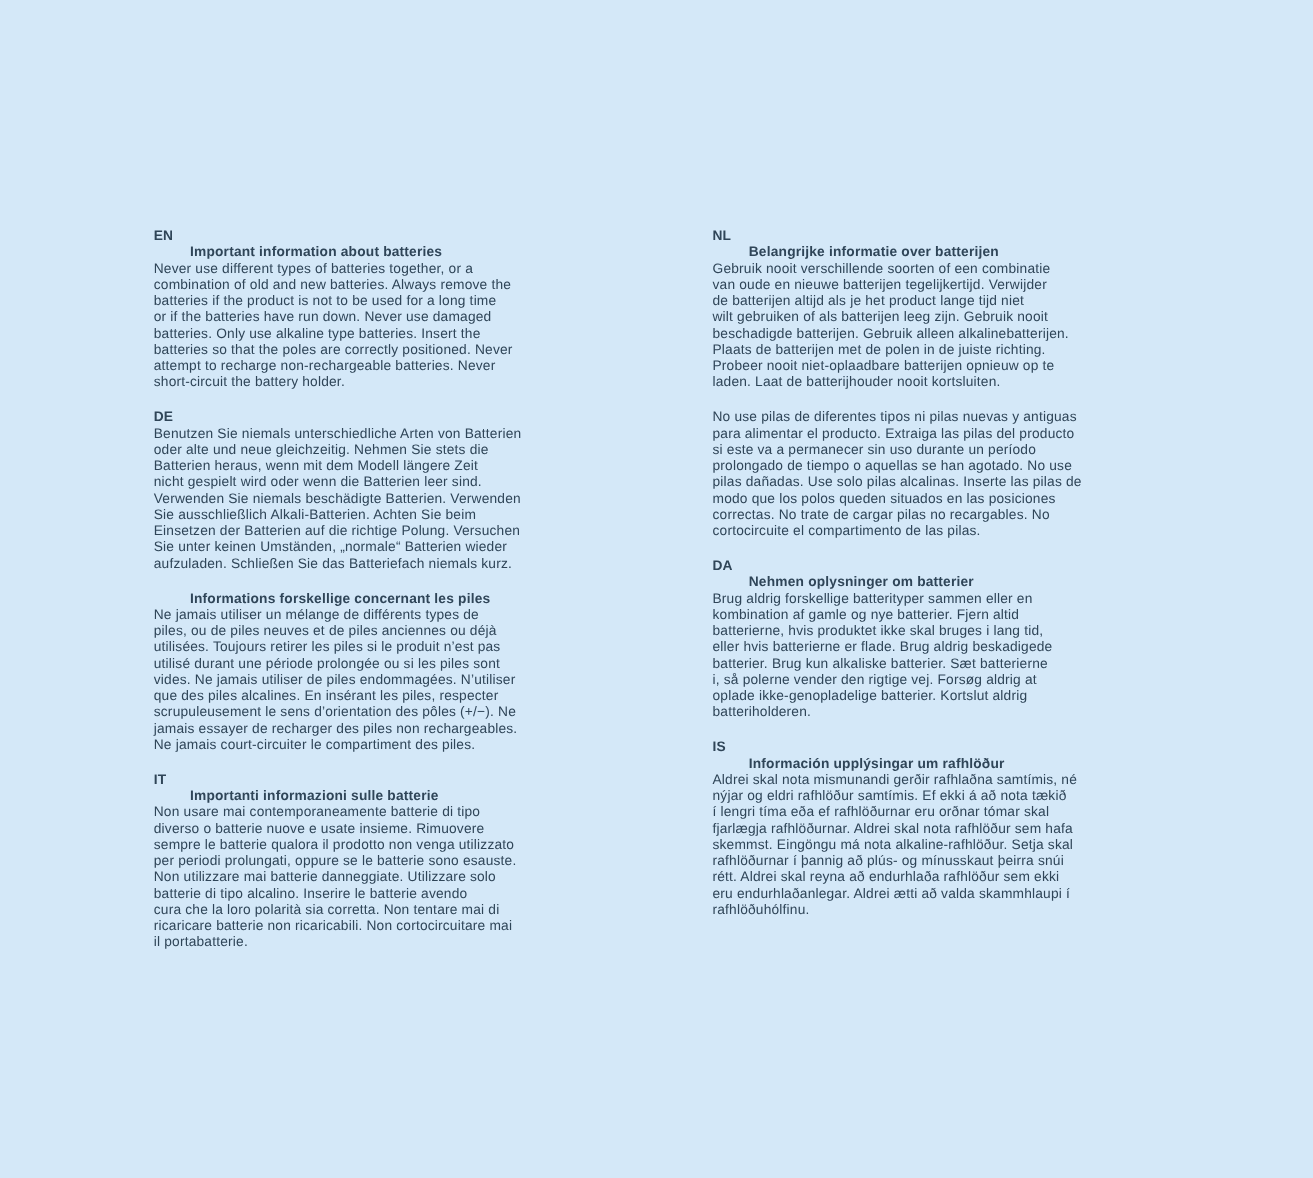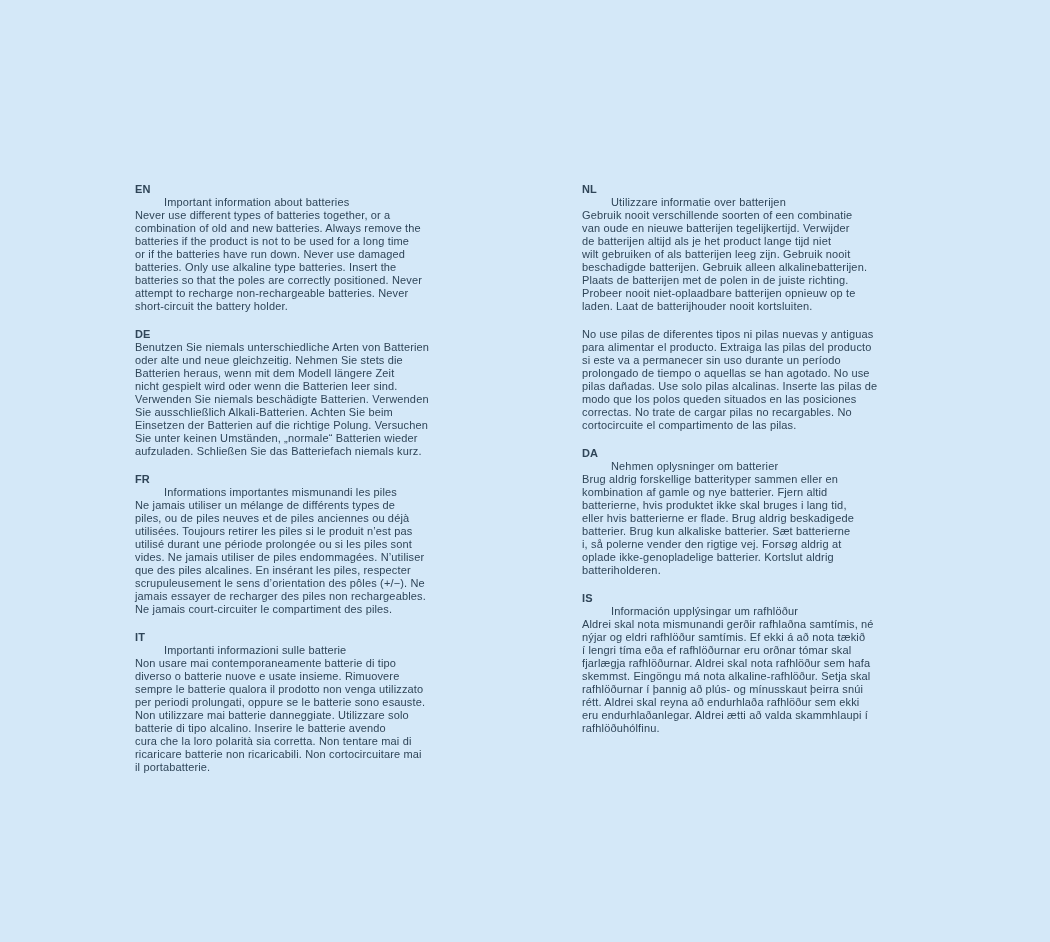--- a/index.html
+++ b/index.html
@@ -12,35 +12,34 @@
     background: #d4e8f8;
     font-family: "Liberation Sans", sans-serif;
     color: #2f4558;
     position: relative;
     overflow: hidden;
   }
   .column {
     position: absolute;
     top: 183px;
     width: 445px;
-    margin-left: 12px;
   }
   .column-left  { left: 123px; }
   .column-right { left: 570px; }
   .section {
     margin-bottom: 15px;
     font-size: 11px;
     line-height: 13px;
     letter-spacing: 0.15px;
   }
   .lang-code {
     font-weight: bold;
   }
   .section-title {
-    font-weight: normal;
+    font-weight: bold;
     padding-left: 29px;
   }
   .section-body {
     white-space: pre-line;
   }
 </style>
 </head>
 <body>
 
 <div class="column column-left">
@@ -62,22 +61,21 @@
 oder alte und neue gleichzeitig. Nehmen Sie stets die
 Batterien heraus, wenn mit dem Modell längere Zeit
 nicht gespielt wird oder wenn die Batterien leer sind.
 Verwenden Sie niemals beschädigte Batterien. Verwenden
 Sie ausschließlich Alkali-Batterien. Achten Sie beim
 Einsetzen der Batterien auf die richtige Polung. Versuchen
 Sie unter keinen Umständen, „normale“ Batterien wieder
 aufzuladen. Schließen Sie das Batteriefach niemals kurz.</div>
   </div>
   <div class="section">
-    <div class="lang-code">FR</div>
-    <div class="section-title">Informations importantes mismunandi les piles</div>
+    <div class="section-title">Informations forskellige concernant les piles</div>
     <div class="section-body">Ne jamais utiliser un mélange de différents types de
 piles, ou de piles neuves et de piles anciennes ou déjà
 utilisées. Toujours retirer les piles si le produit n’est pas
 utilisé durant une période prolongée ou si les piles sont
 vides. Ne jamais utiliser de piles endommagées. N’utiliser
 que des piles alcalines. En insérant les piles, respecter
 scrupuleusement le sens d’orientation des pôles (+/−). Ne
 jamais essayer de recharger des piles non rechargeables.
 Ne jamais court-circuiter le compartiment des piles.</div>
   </div>
@@ -92,21 +90,21 @@
 batterie di tipo alcalino. Inserire le batterie avendo
 cura che la loro polarità sia corretta. Non tentare mai di
 ricaricare batterie non ricaricabili. Non cortocircuitare mai
 il portabatterie.</div>
   </div>
 </div>
 
 <div class="column column-right">
   <div class="section">
     <div class="lang-code">NL</div>
-    <div class="section-title">Utilizzare informatie over batterijen</div>
+    <div class="section-title">Belangrijke informatie over batterijen</div>
     <div class="section-body">Gebruik nooit verschillende soorten of een combinatie
 van oude en nieuwe batterijen tegelijkertijd. Verwijder
 de batterijen altijd als je het product lange tijd niet
 wilt gebruiken of als batterijen leeg zijn. Gebruik nooit
 beschadigde batterijen. Gebruik alleen alkalinebatterijen.
 Plaats de batterijen met de polen in de juiste richting.
 Probeer nooit niet-oplaadbare batterijen opnieuw op te
 laden. Laat de batterijhouder nooit kortsluiten.</div>
   </div>
   <div class="section">

